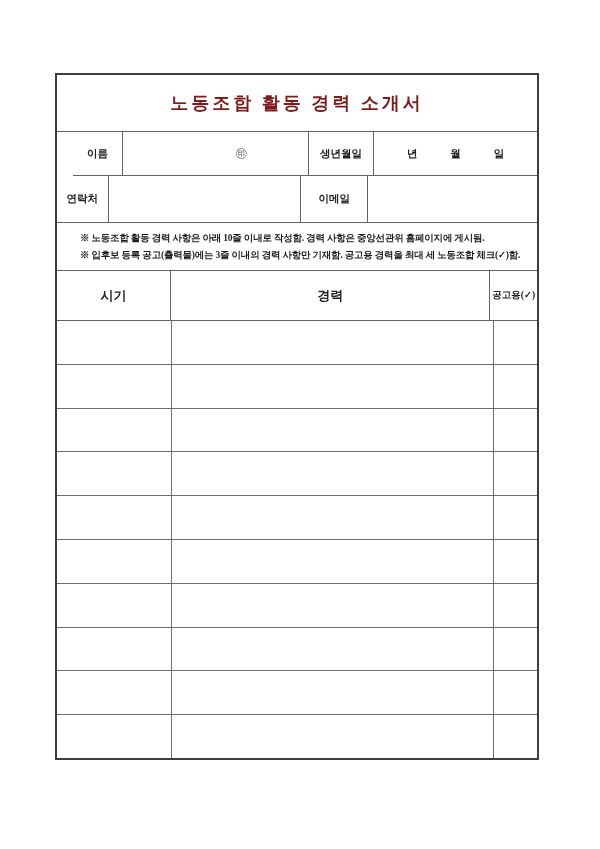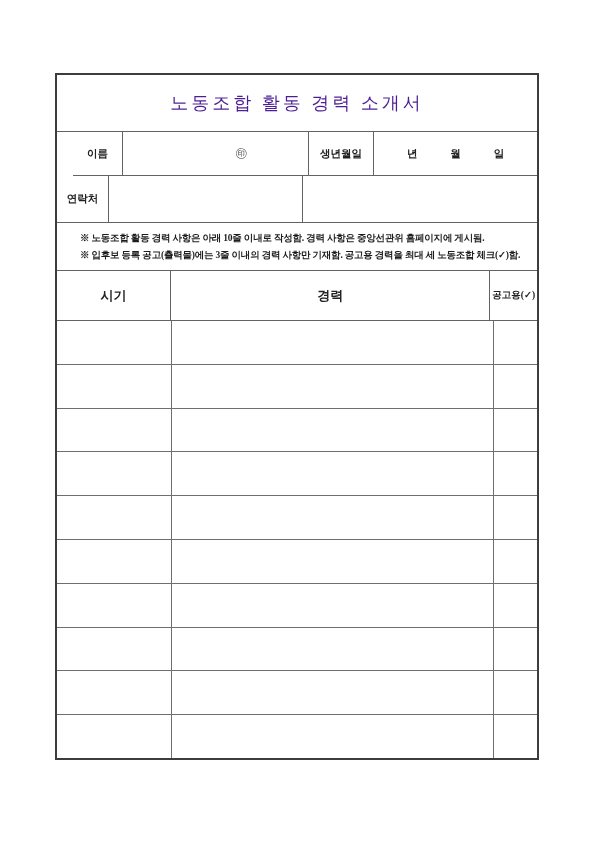--- a/index.html
+++ b/index.html
@@ -26,23 +26,23 @@
 
   .title-section {
     height: 57px;
     border-bottom: 1px solid #636363;
     display: flex;
     align-items: center;
     justify-content: center;
   }
   .form-title {
     font-size: 18px;
-    font-weight: normal;
+    font-weight: bold;
     letter-spacing: 3px;
-    color: #4c1d95;
+    color: #7f1d1d;
   }
 
   .info-row { display: flex; border-bottom: 1px solid #636363; }
   .info-row-1 { height: 44px; margin-left: 16px; }
   .info-row-2 { height: 47px; }
   .cell {
     display: flex;
     align-items: center;
     justify-content: center;
     border-right: 1px solid #636363;
@@ -143,20 +143,21 @@
         <span>년</span>
         <span>월</span>
         <span>일</span>
       </div>
     </div>
   </div>
 
   <div class="info-row info-row-2">
     <div class="cell c-label-sm">연락처</div>
     <div class="cell c-value-lg"></div>
+    <div class="cell c-label-md">이메일</div>
     <div class="cell c-value-md"></div>
   </div>
 
   <div class="notes-section">
     <div class="note-line">※ 노동조합 활동 경력 사항은 아래 10줄 이내로 작성함. 경력 사항은 중앙선관위 홈페이지에 게시됨.</div>
     <div class="note-line">※ 입후보 등록 공고(출력물)에는 3줄 이내의 경력 사항만 기재함. 공고용 경력을 최대 세 노동조합 체크(✓)함.</div>
   </div>
 
   <div class="career-header">
     <div class="th th-period">시기</div>

